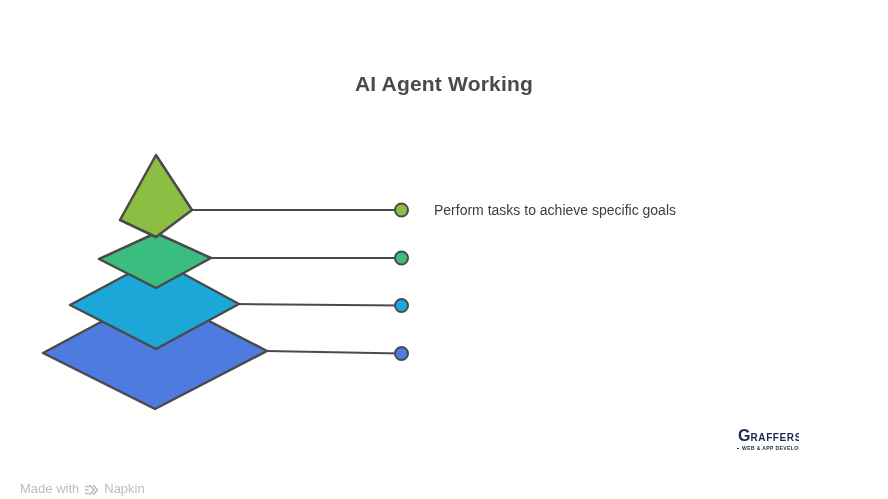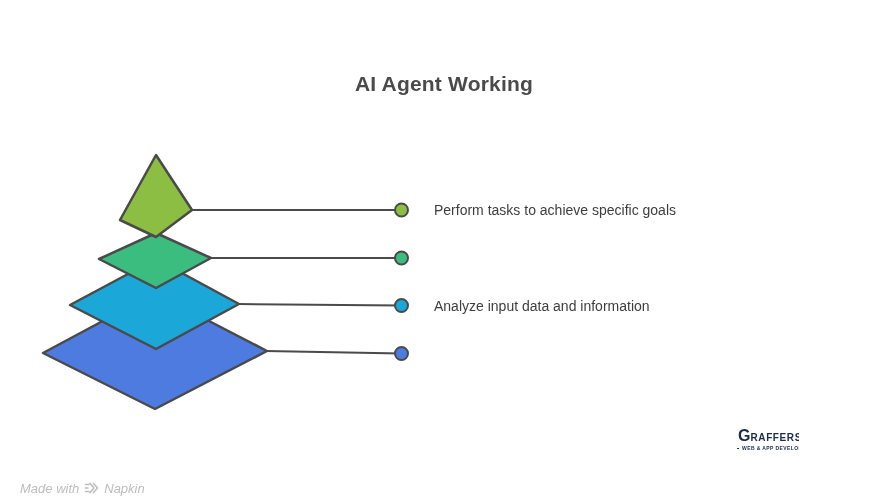--- a/index.html
+++ b/index.html
@@ -36,28 +36,27 @@
     line-height: 22px;
     font-size: 14px;
     color: #3d3d3d;
     white-space: nowrap;
   }
   .made-with {
     position: absolute;
     left: 20px;
     top: 463px;
     display: flex;
-    align-items: flex-start;
+    align-items: flex-end;
     gap: 5px;
     font-size: 13px;
     line-height: 16px;
     color: #bdbdbd;
     cursor: pointer;
     text-decoration: none;
-    font-style: italic;
   }
   .made-with svg { display: block; }
   .brand-logo {
     position: absolute;
     left: 737px;
     top: 410px;
     width: 86px;
     text-align: center;
   }
   .logo-row {
@@ -105,21 +104,20 @@
     <polygon points="156,215 211,240 156,270 99,241" stroke="#4a4a4a" stroke-width="2.5" stroke-linejoin="round" fill="#3cbd80"></polygon>
     <polygon points="156,137 192,192 156,219 120,202" stroke="#4a4a4a" stroke-width="2.5" stroke-linejoin="round" fill="#8bbe43"></polygon>
 
     <circle cx="401.5" cy="192" r="6.5" stroke="#4a4a4a" stroke-width="2" fill="#8bbe43"></circle>
     <circle cx="401.5" cy="240" r="6.5" stroke="#4a4a4a" stroke-width="2" fill="#3cbd80"></circle>
     <circle cx="401.5" cy="287.5" r="6.5" stroke="#4a4a4a" stroke-width="2" fill="#1ba7d7"></circle>
     <circle cx="401.5" cy="335.5" r="6.5" stroke="#4a4a4a" stroke-width="2" fill="#4d7be0"></circle>
   </svg>
 
   <div class="item-label" style="top:181px">Perform tasks to achieve specific goals</div>
-  <div class="item-label" style="top:277px">Analyze input data and information</div>
 
   <div class="made-with">
     <span>Made with</span>
     <span>
       <svg width="15" height="14" viewBox="0 0 15 14">
         <g stroke="#bdbdbd" stroke-width="1.6" fill="none" stroke-linecap="round" stroke-linejoin="round">
           <path d="M1.5 3.5 h3.5"></path>
           <path d="M1.5 7 h2.5"></path>
           <path d="M1.5 10.5 h3.5"></path>
           <path d="M6 2.5 l4 4.5 -4 4.5"></path>

